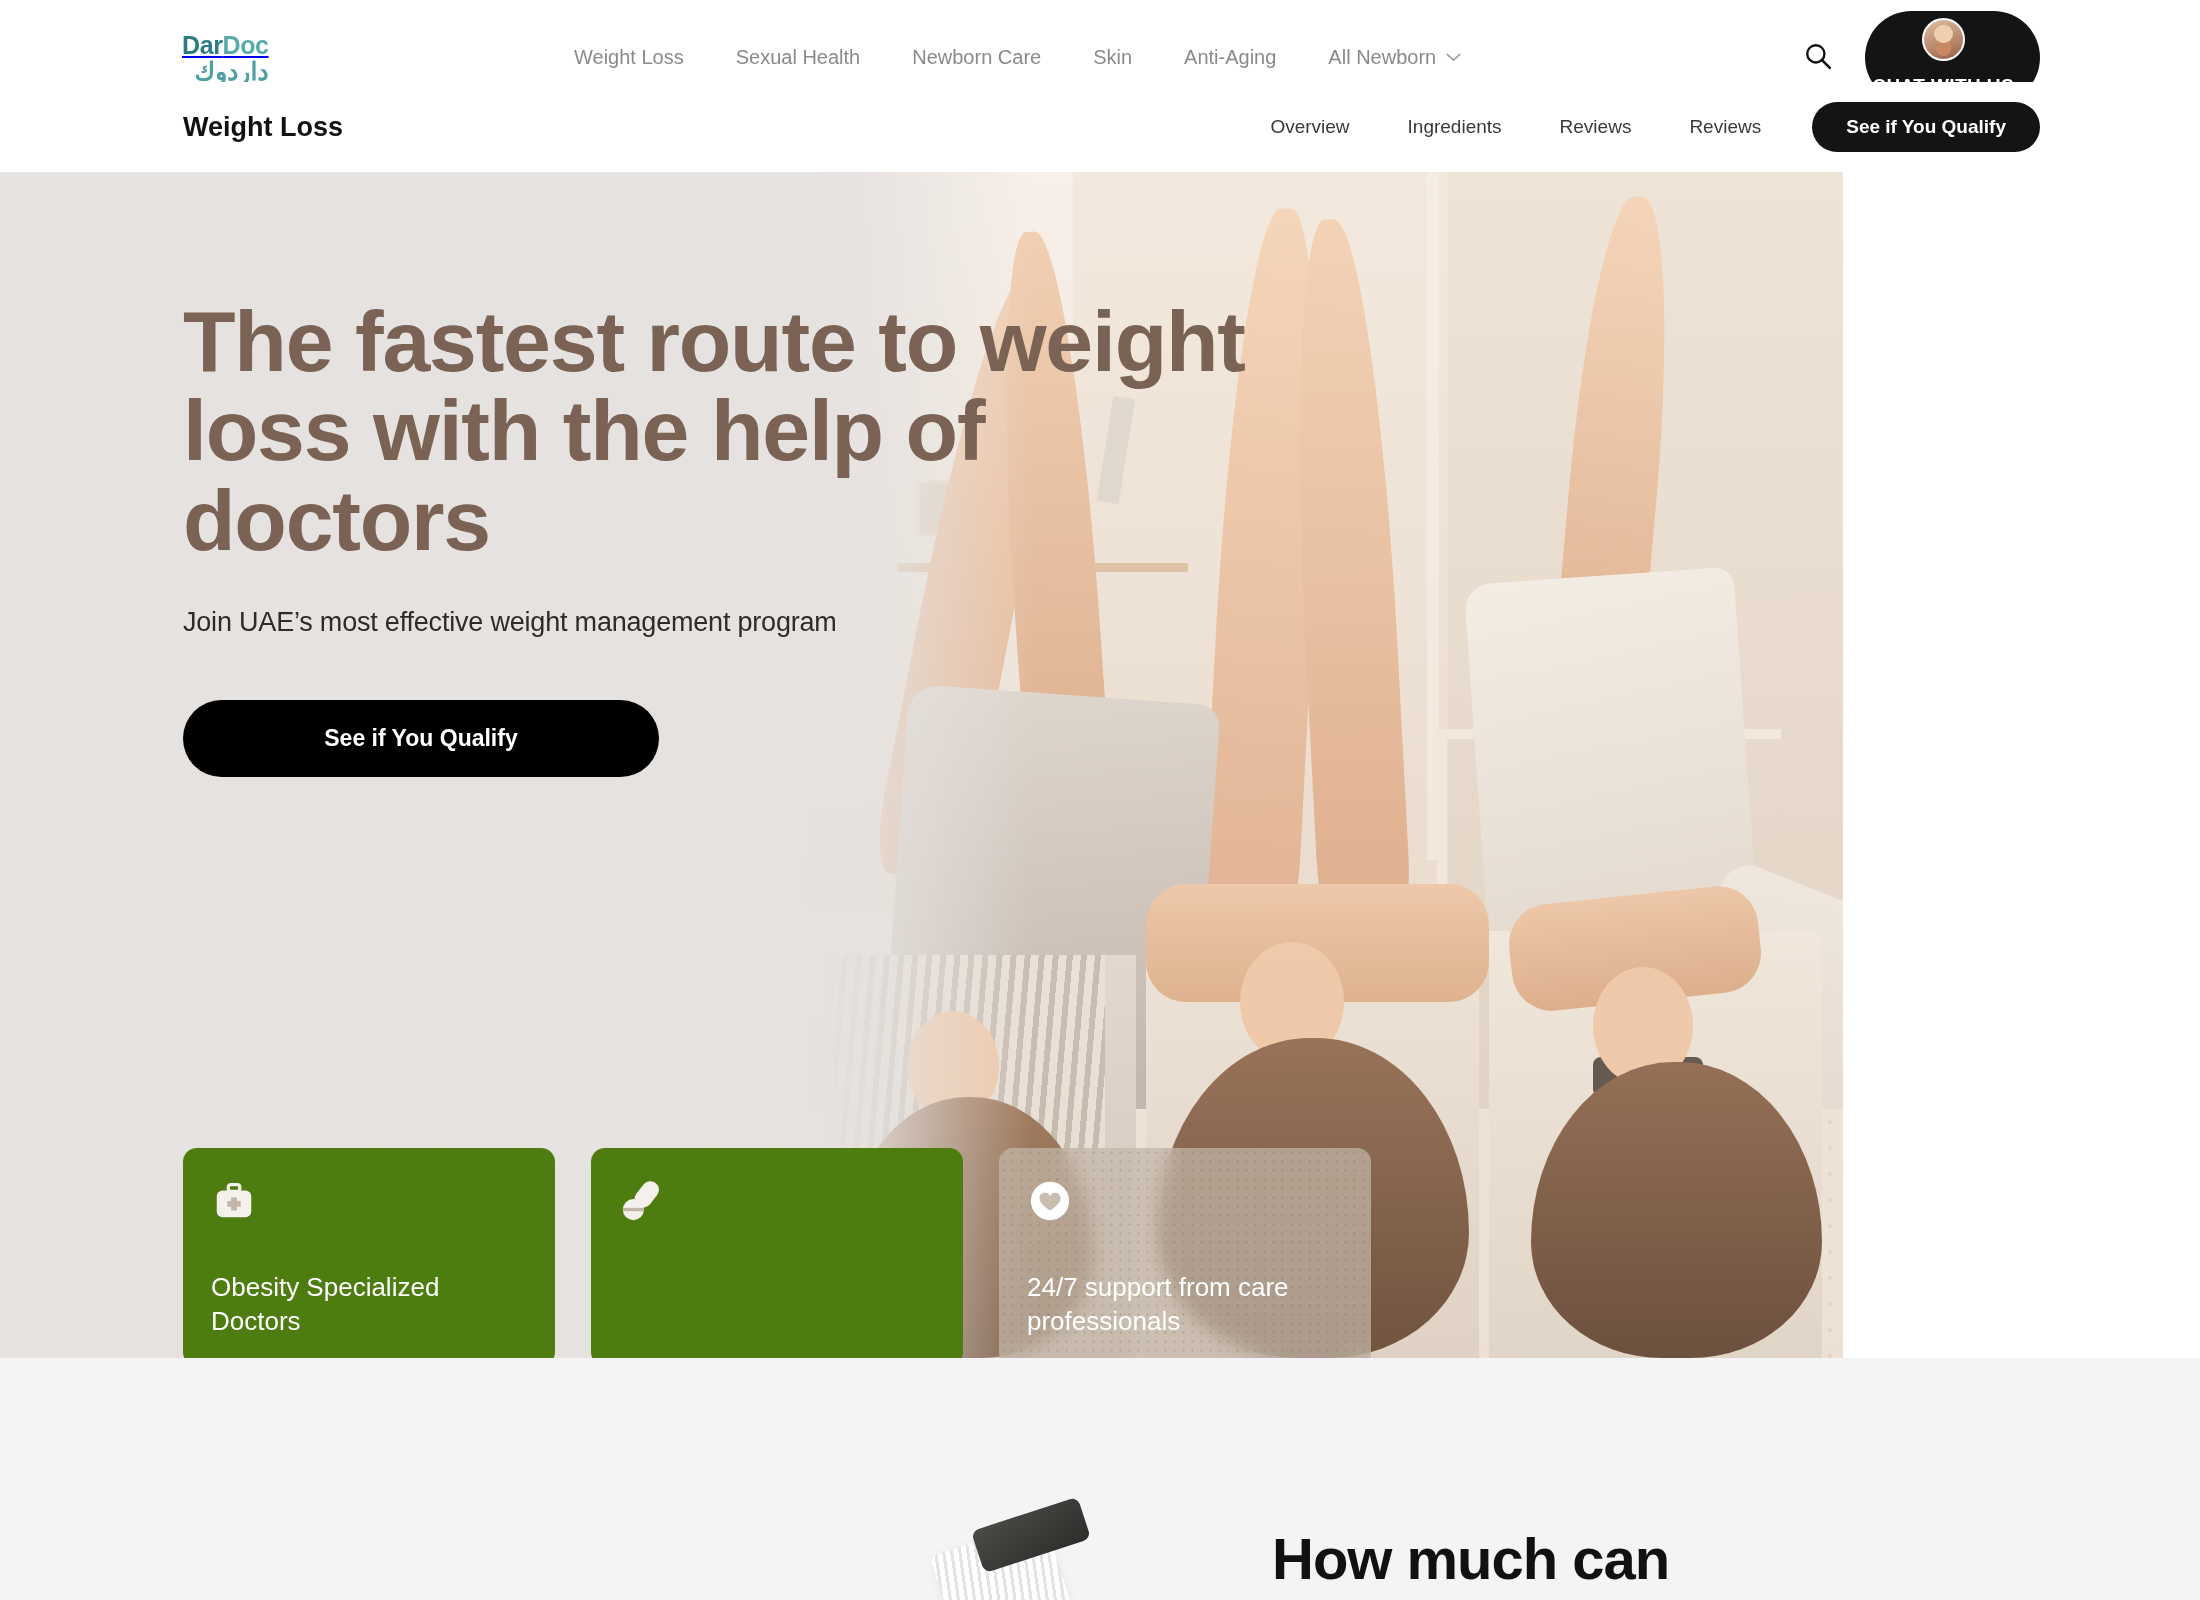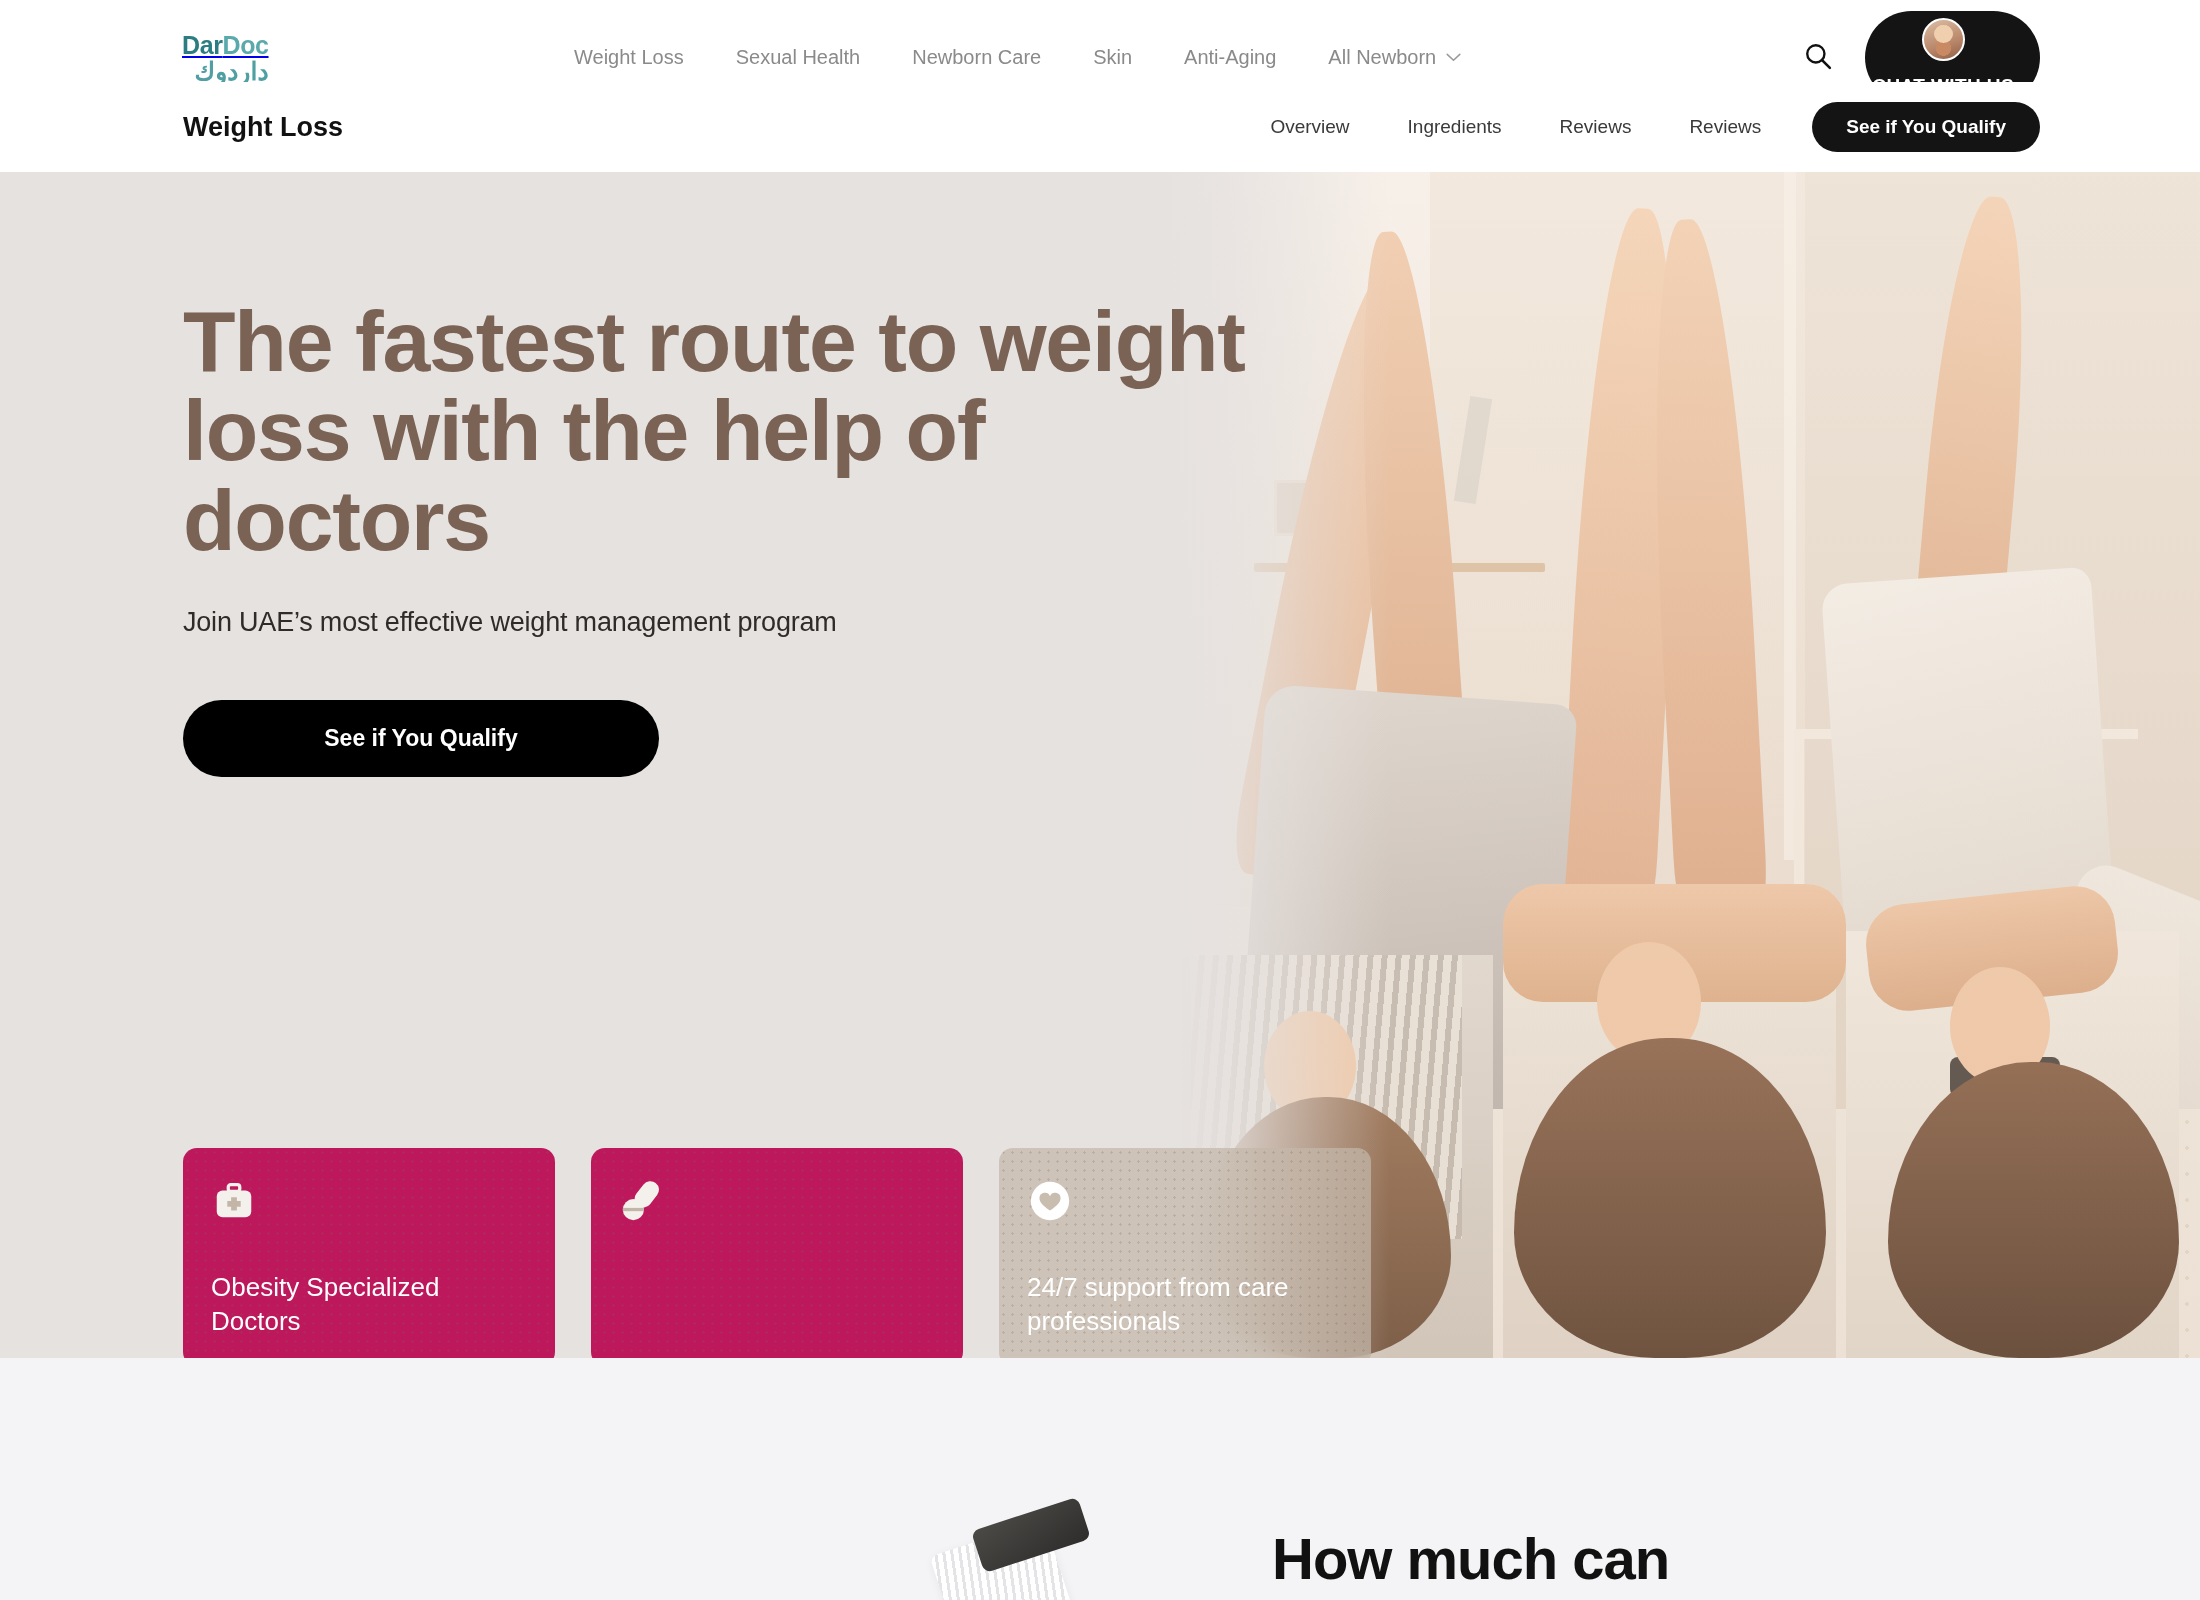--- a/index.html
+++ b/index.html
@@ -96,21 +96,21 @@
     white-space:nowrap;
   }
   .qualify-sm {
     background:#141414; color:#fff; border:none; border-radius:999px;
     font-size:19px; font-weight:bold; padding:14px 34px; margin-left:18px;
     cursor:pointer; white-space:nowrap;
   }
 
   
   .hero {
-    position:absolute; left:0; top:172px; width:2200px; height:1186px;
+    position:absolute; left:0; top:172px; width:1843px; height:1186px;
     background:#e6e2e0; overflow:hidden;
   }
   .hero-photo {
     position:absolute; right:0; top:0; width:1040px; height:1186px;
     overflow:hidden;
   }
   .photo-inner{ position:absolute; inset:0; background:#efe7e0; }
   
   .wall-a{position:absolute;left:0;top:0;width:26%;height:62%;background:linear-gradient(180deg,#f6f2ee,#eae2d9);}
   .wall-b{position:absolute;left:26%;top:0;width:36%;height:100%;background:linear-gradient(180deg,#efe7dd,#e6dace);}
@@ -185,21 +185,21 @@
   .cta{
     margin-top:62px; background:#000; color:#fff; border:none; border-radius:999px;
     font-size:23px; font-weight:bold; padding:25px 0; width:476px; cursor:pointer;
   }
 
   
   .cards{position:absolute;left:183px;top:976px;display:flex;gap:36px;}
   .card{
     width:372px; height:218px; border-radius:14px;
     padding:30px 28px; position:relative;
-    background:#be185d; color:#fff;
+    background:#4d7c0f; color:#fff;
   }
   .card::after{
     content:"";position:absolute;inset:0;border-radius:14px;pointer-events:none;
     background-image:radial-gradient(circle, rgba(120,100,82,.22) 1px, transparent 1.2px);
     background-size:9px 9px;
   }
   .card.glass{ background:rgba(196,183,169,.72); backdrop-filter:blur(9px); }
   .card-icon{width:46px;height:46px;position:relative;z-index:2;}
   .card-text{
     position:absolute;left:28px;bottom:28px;right:24px;z-index:2;

